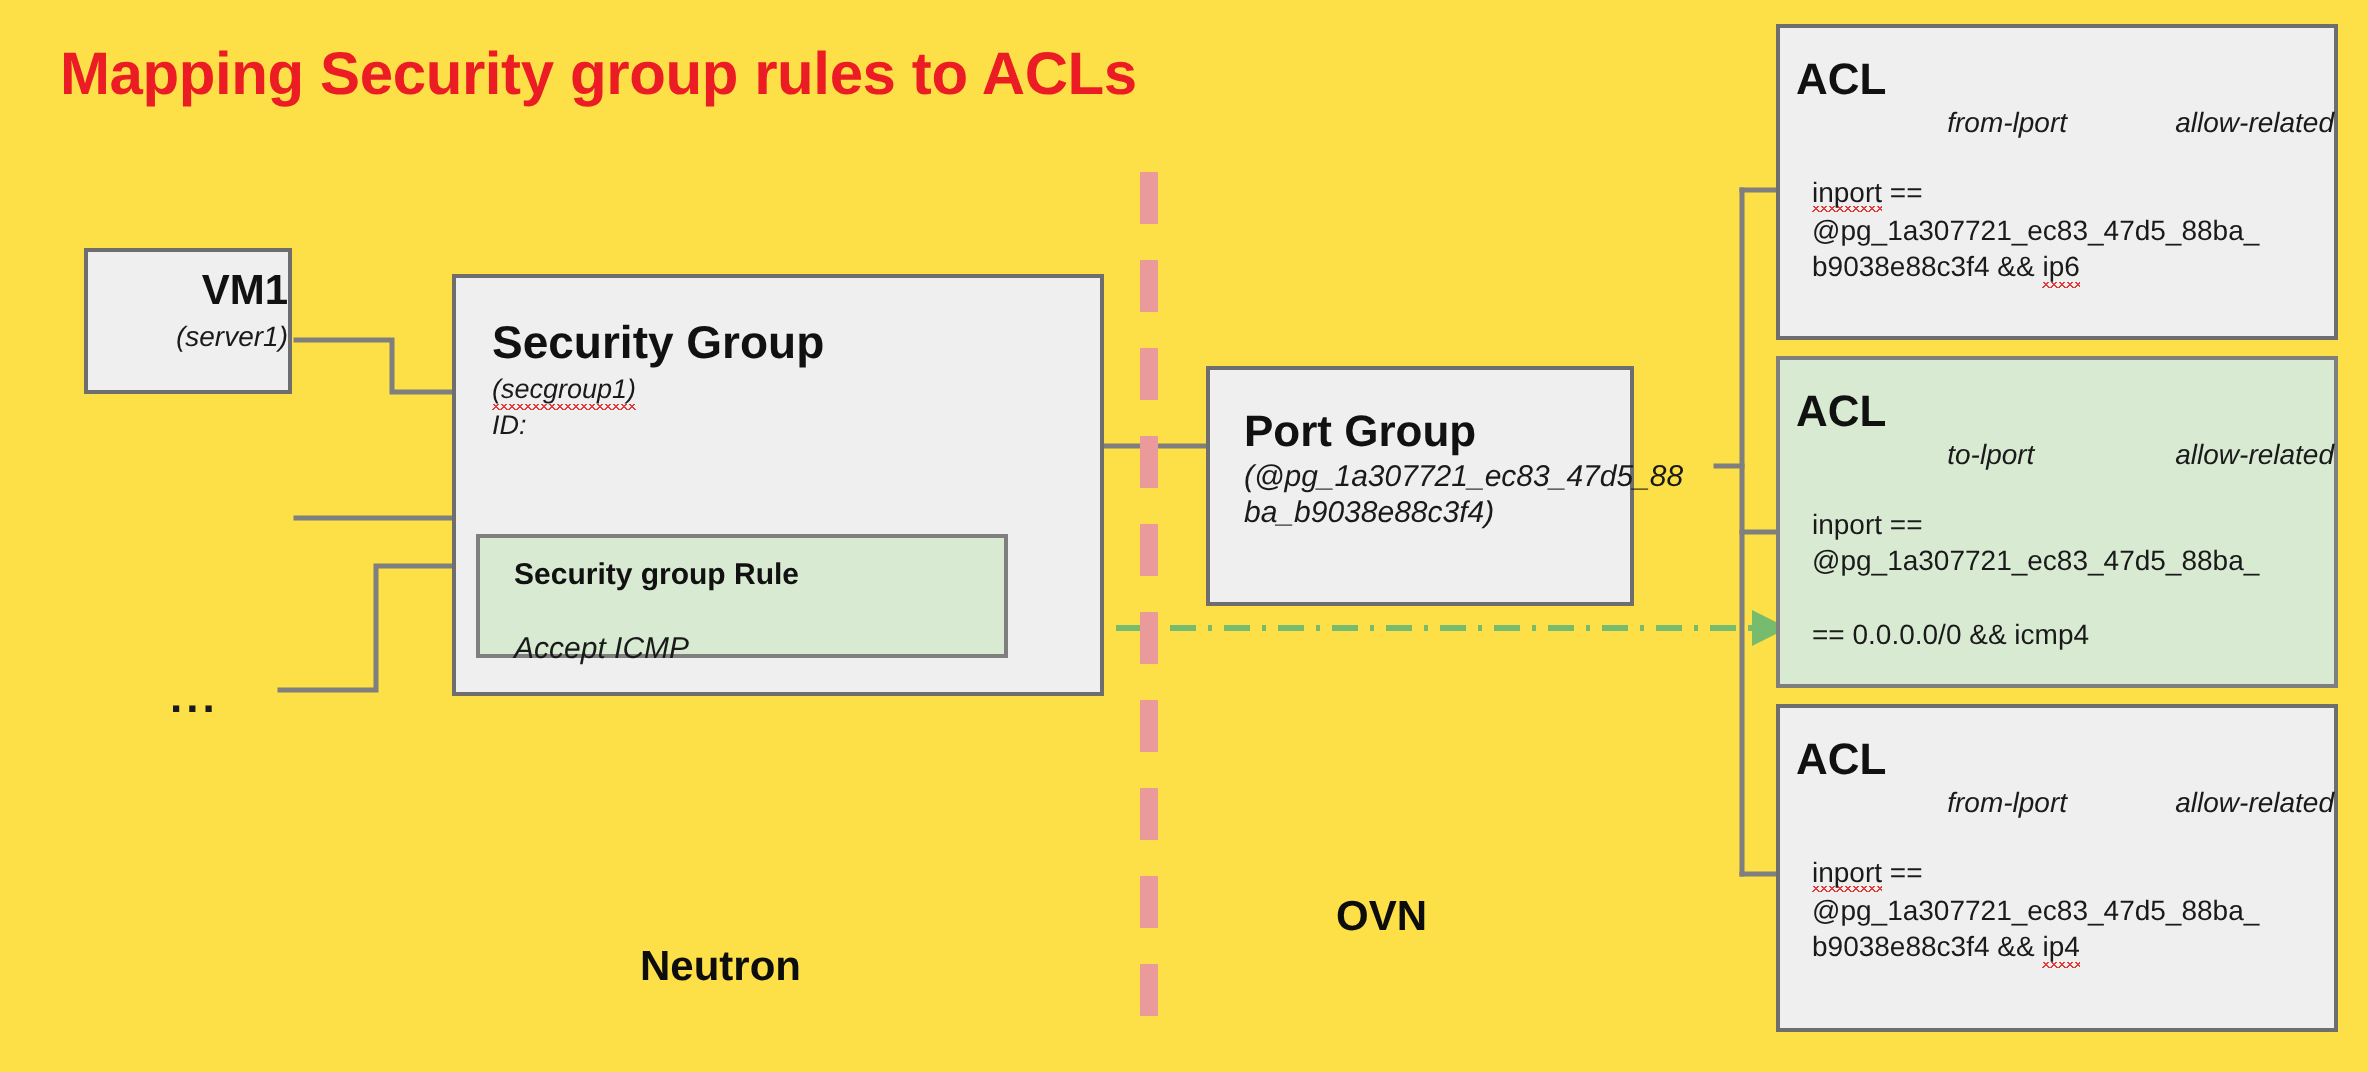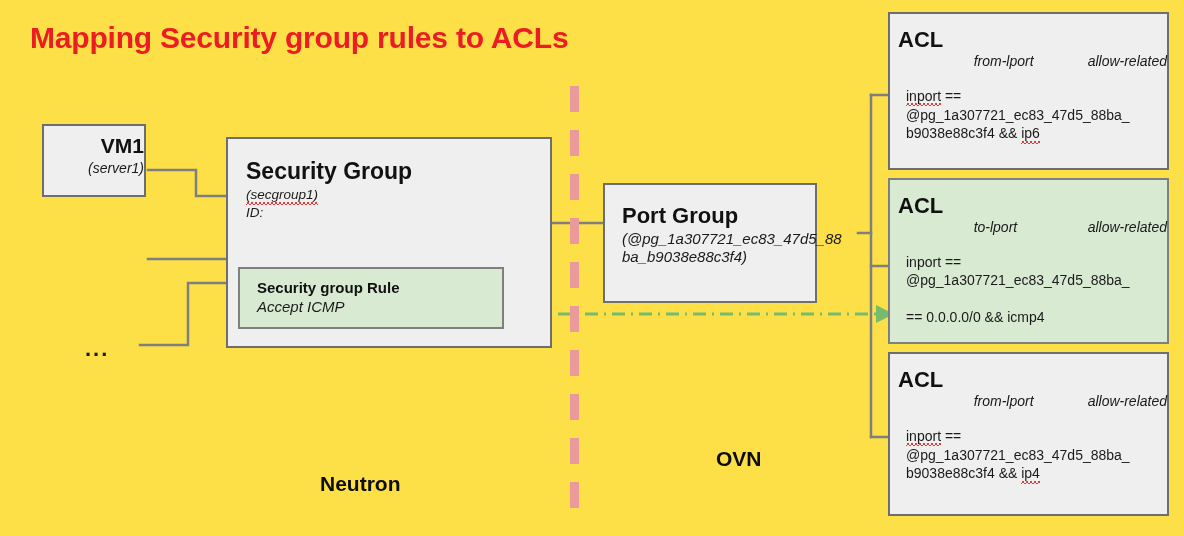--- a/index.html
+++ b/index.html
@@ -71,21 +71,21 @@
     line-height: 1.25;
   }
   .sg-name { position: relative; display: inline-block; }
 
   
   #security-group-rule {
     left: 238px; top: 267px; width: 266px; height: 62px;
     padding: 11px 0 0 17px;
   }
   #security-group-rule .bx-title { font-size: 15px; }
-  #security-group-rule .bx-sub   { font-size: 15px; margin-top: 2px; }
+  #security-group-rule .bx-sub   { font-size: 15px; margin-top: 20px; }
 
   
   #port-group { left: 603px; top: 183px; width: 214px; height: 120px; }
   #port-group .bx-title { font-size: 22px; padding: 19px 0 0 17px; }
   #port-group .bx-sub {
     font-size: 15px;
     padding: 3px 21px 0 17px;
     line-height: 1.2;
     font-style: italic;
   }
@@ -135,21 +135,21 @@
 
   
   .zone-label {
     position: absolute;
     font-size: 21px;
     font-weight: bold;
     color: #0d0d0d;
     white-space: nowrap;
   }
   #label-neutron { left: 320px; top: 472px; }
-  #label-ovn     { left: 716px; top: 447px; }
+  #label-ovn     { left: 668px; top: 447px; }
 
   
   #ellipsis {
     position: absolute;
     left: 85px; top: 336px;
     font-size: 22px;
     font-weight: bold;
     letter-spacing: 2px;
     color: #1a1a1a;
   }

